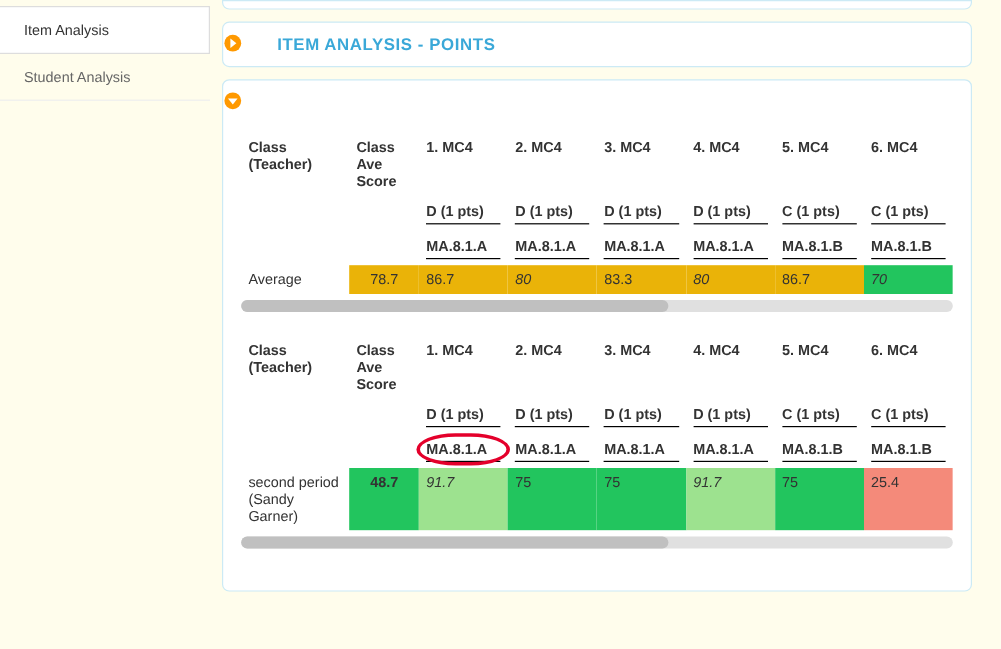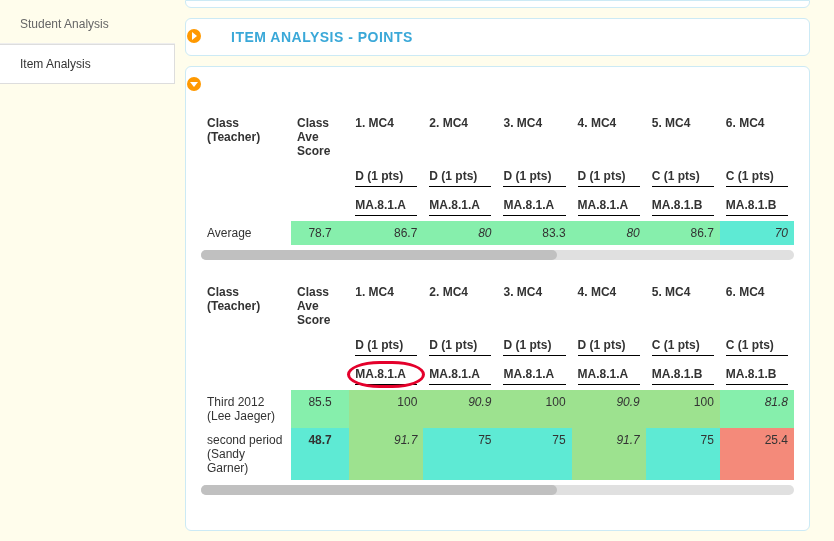--- a/index.html
+++ b/index.html
@@ -22,39 +22,39 @@
     .table-wrap { overflow-x: auto; margin-bottom: 5px; }
     table { border-collapse: collapse; width: 100%; table-layout: fixed; }
     th, td { padding: 5px 6px; text-align: left; font-size: 12px; vertical-align: top; }
     th { font-weight: bold; color: #333; }
     .col-class { width: 85px; }
     .col-score { width: 55px; }
     .col-q { width: 70px; }
     .subhdr td { font-weight: bold; padding-top: 6px; }
     .line-under td > div { border-bottom: 1px solid #000000; padding-bottom: 3px; }
     .row-avg td { font-weight: normal; }
-    .data-row td { text-align: right; font-style: italic; }
+    .data-row td { text-align: left; font-style: italic; }
     .data-row td.lbl { text-align: left; font-style: normal; font-weight: normal; }
     .bold-cell { font-weight: bold; font-style: normal !important; }
     .heat-g { background: #9de28f; }
-    .heat-y { background: #86efac; }
-    .heat-o { background: #5eead4; }
+    .heat-y { background: #eab308; }
+    .heat-o { background: #22c55e; }
     .heat-r { background: #f48a7a; }
     .scroll-stub { height: 10px; background: #e0e0e0; border-radius: 5px; margin: 2px 0 20px 0; position: relative; }
     .scroll-stub::after { content: ""; position: absolute; left: 0; top: 0; width: 60%; height: 100%; background: #c0c0c0; border-radius: 5px; }
     .circled { position: relative; }
     .circled::after { content: ""; position: absolute; left: -8px; right: -8px; top: -6px; bottom: -4px; border: 3px solid #e4002b; border-radius: 50% / 60%; pointer-events: none; }
   </style>
 </head>
 <body>
 
 <div class="layout">
   <div class="sidebar">
+    <div class="sidebar-item active">Item Analysis</div>
     <div class="sidebar-item">Student Analysis</div>
-    <div class="sidebar-item active">Item Analysis</div>
   </div>
 
   <div class="main">
     <div class="panel-top-stub"></div>
 
     <div class="panel">
       <div class="panel-header">
         <span class="toggle closed"></span>
         <span class="panel-title blue">ITEM ANALYSIS - POINTS</span>
       </div>
@@ -189,30 +189,20 @@
                     <div>MA.8.1.A</div>
                   </td>
               <td class="col-q">
                     <div>MA.8.1.B</div>
                   </td>
               <td class="col-q">
                     <div>MA.8.1.B</div>
                   </td>
             </tr>
             <tr class="data-row">
-              <td class="lbl">Third 2012 (Lee Jaeger)</td>
-              <td class="heat-y" style="font-style:normal;text-align:center">85.5</td>
-              <td class="heat-g" style="font-style:normal">100</td>
-              <td class="heat-g">90.9</td>
-              <td class="heat-g" style="font-style:normal">100</td>
-              <td class="heat-g">90.9</td>
-              <td class="heat-g" style="font-style:normal">100</td>
-              <td class="heat-y">81.8</td>
-            </tr>
-            <tr class="data-row">
               <td class="lbl">second period (Sandy Garner)</td>
               <td class="heat-o bold-cell" style="text-align:center">48.7</td>
               <td class="heat-g">91.7</td>
               <td class="heat-o" style="font-style:normal">75</td>
               <td class="heat-o" style="font-style:normal">75</td>
               <td class="heat-g">91.7</td>
               <td class="heat-o" style="font-style:normal">75</td>
               <td class="heat-r" style="font-style:normal">25.4</td>
             </tr>
           </tbody>

